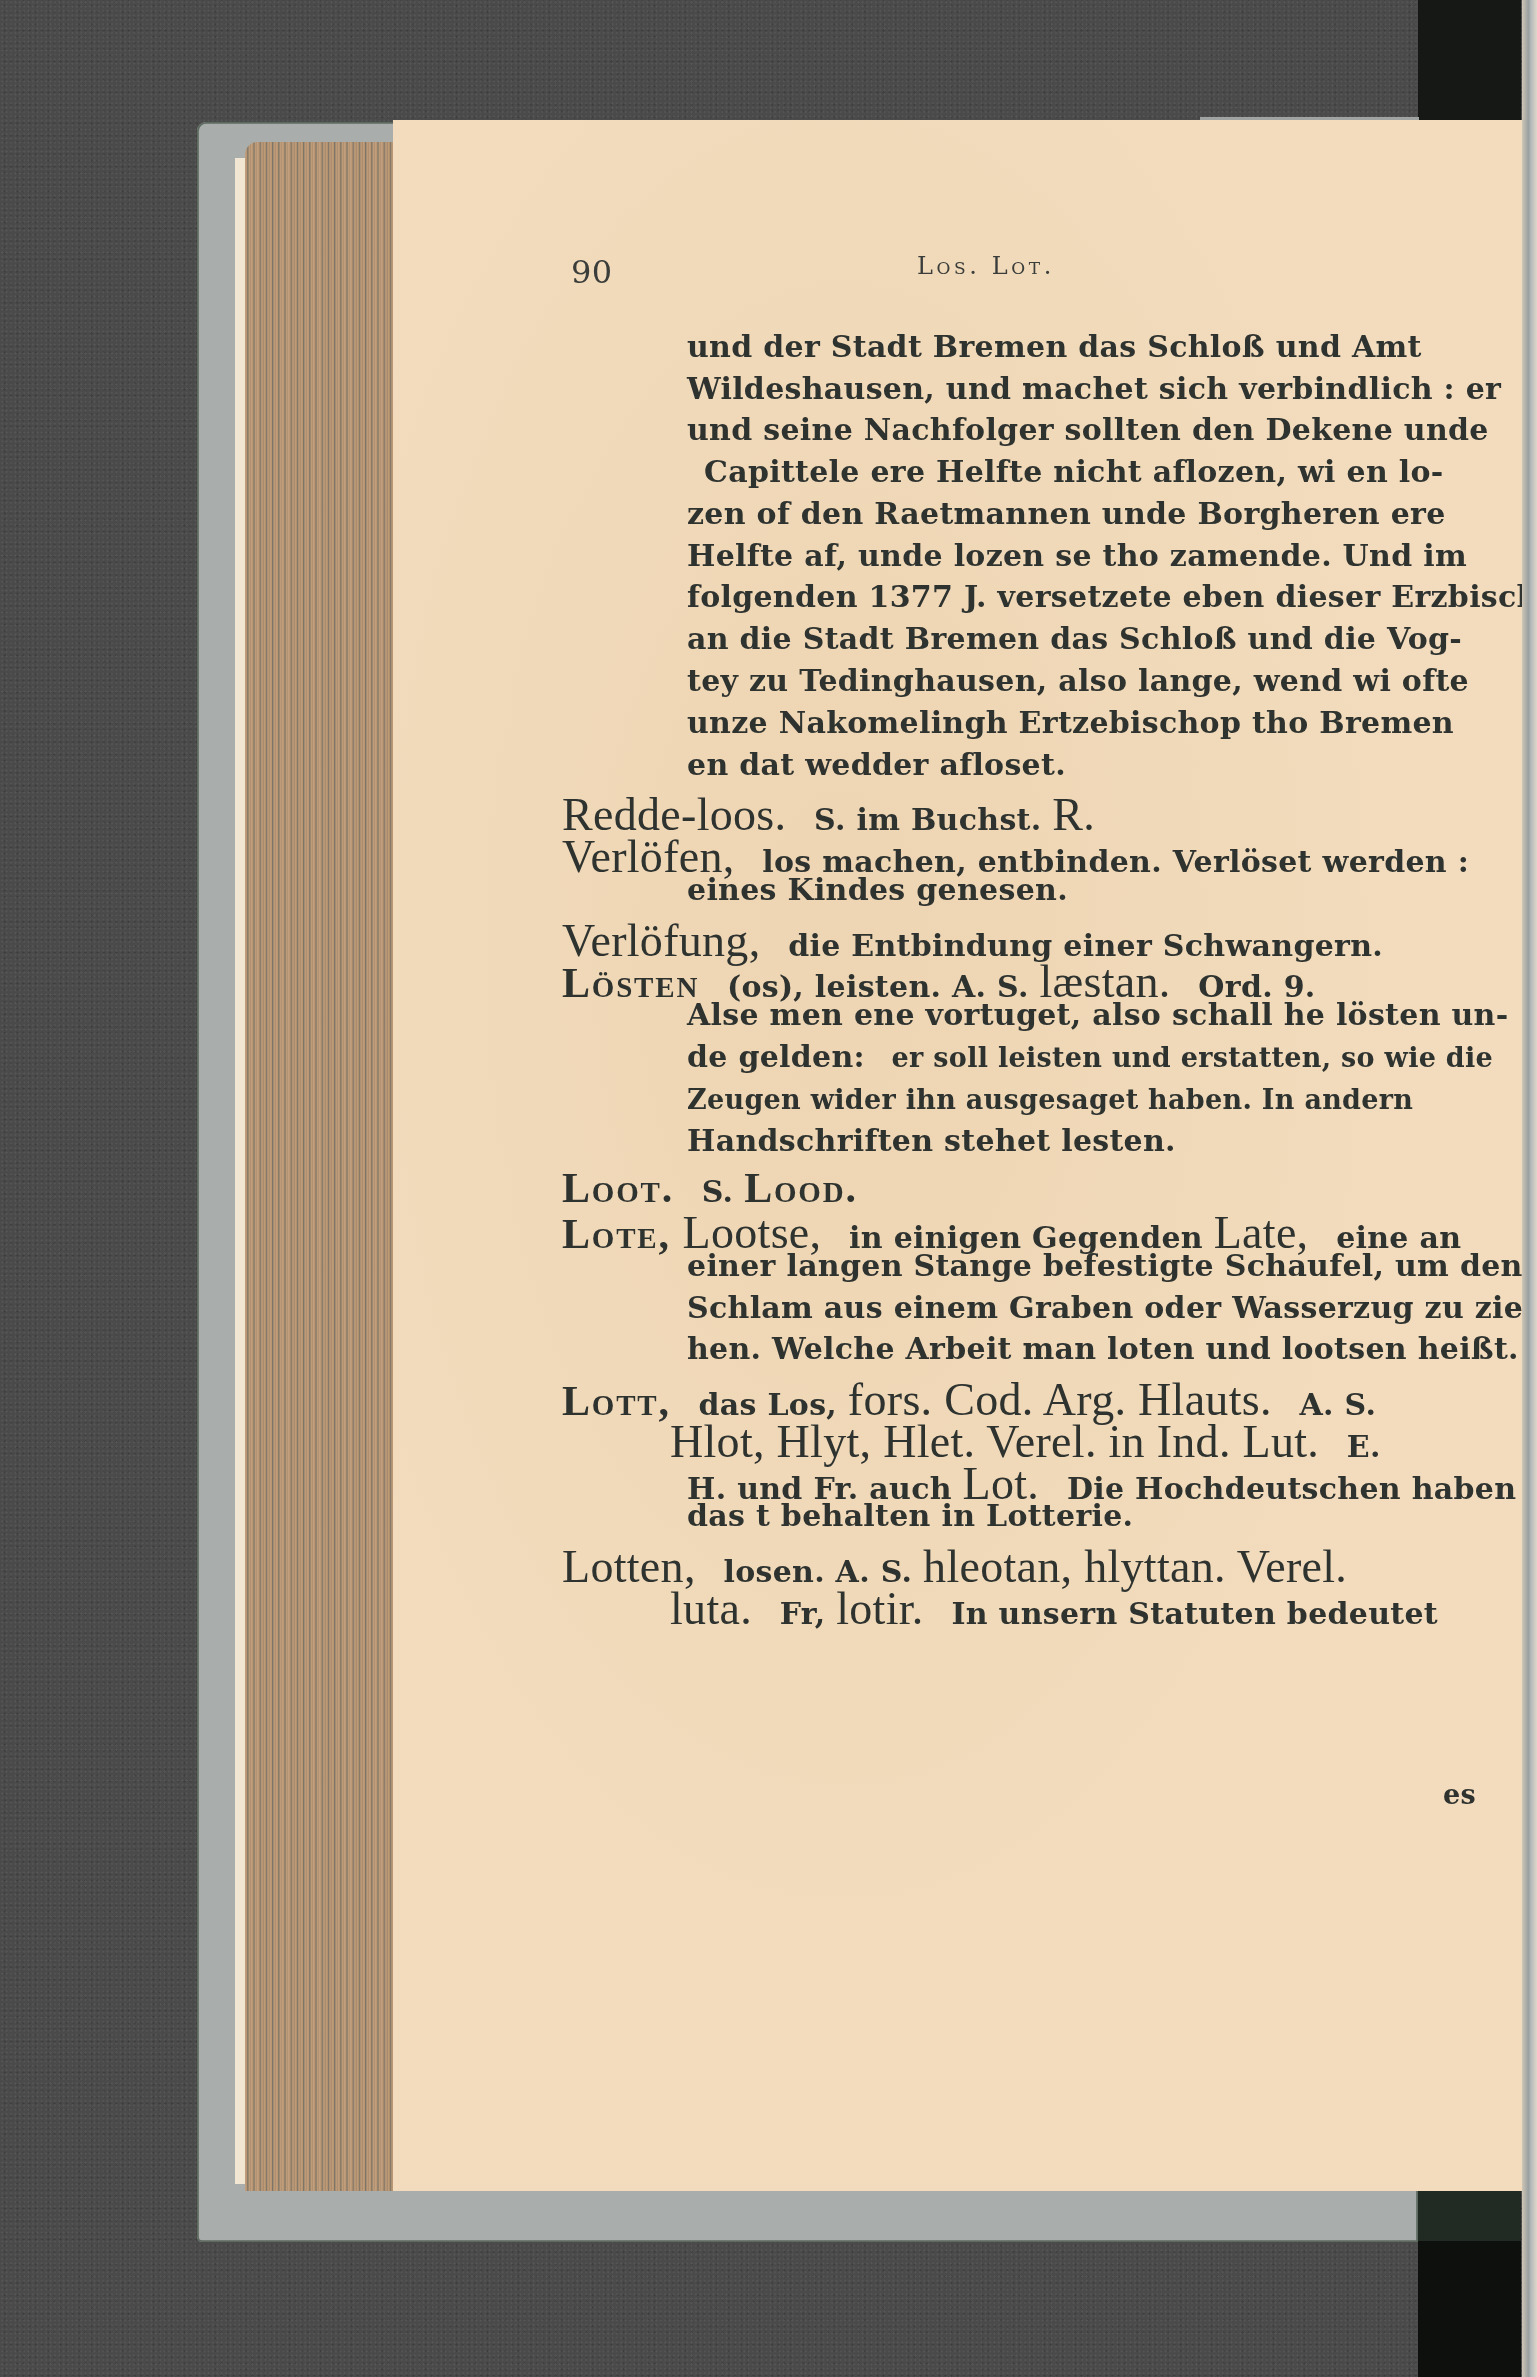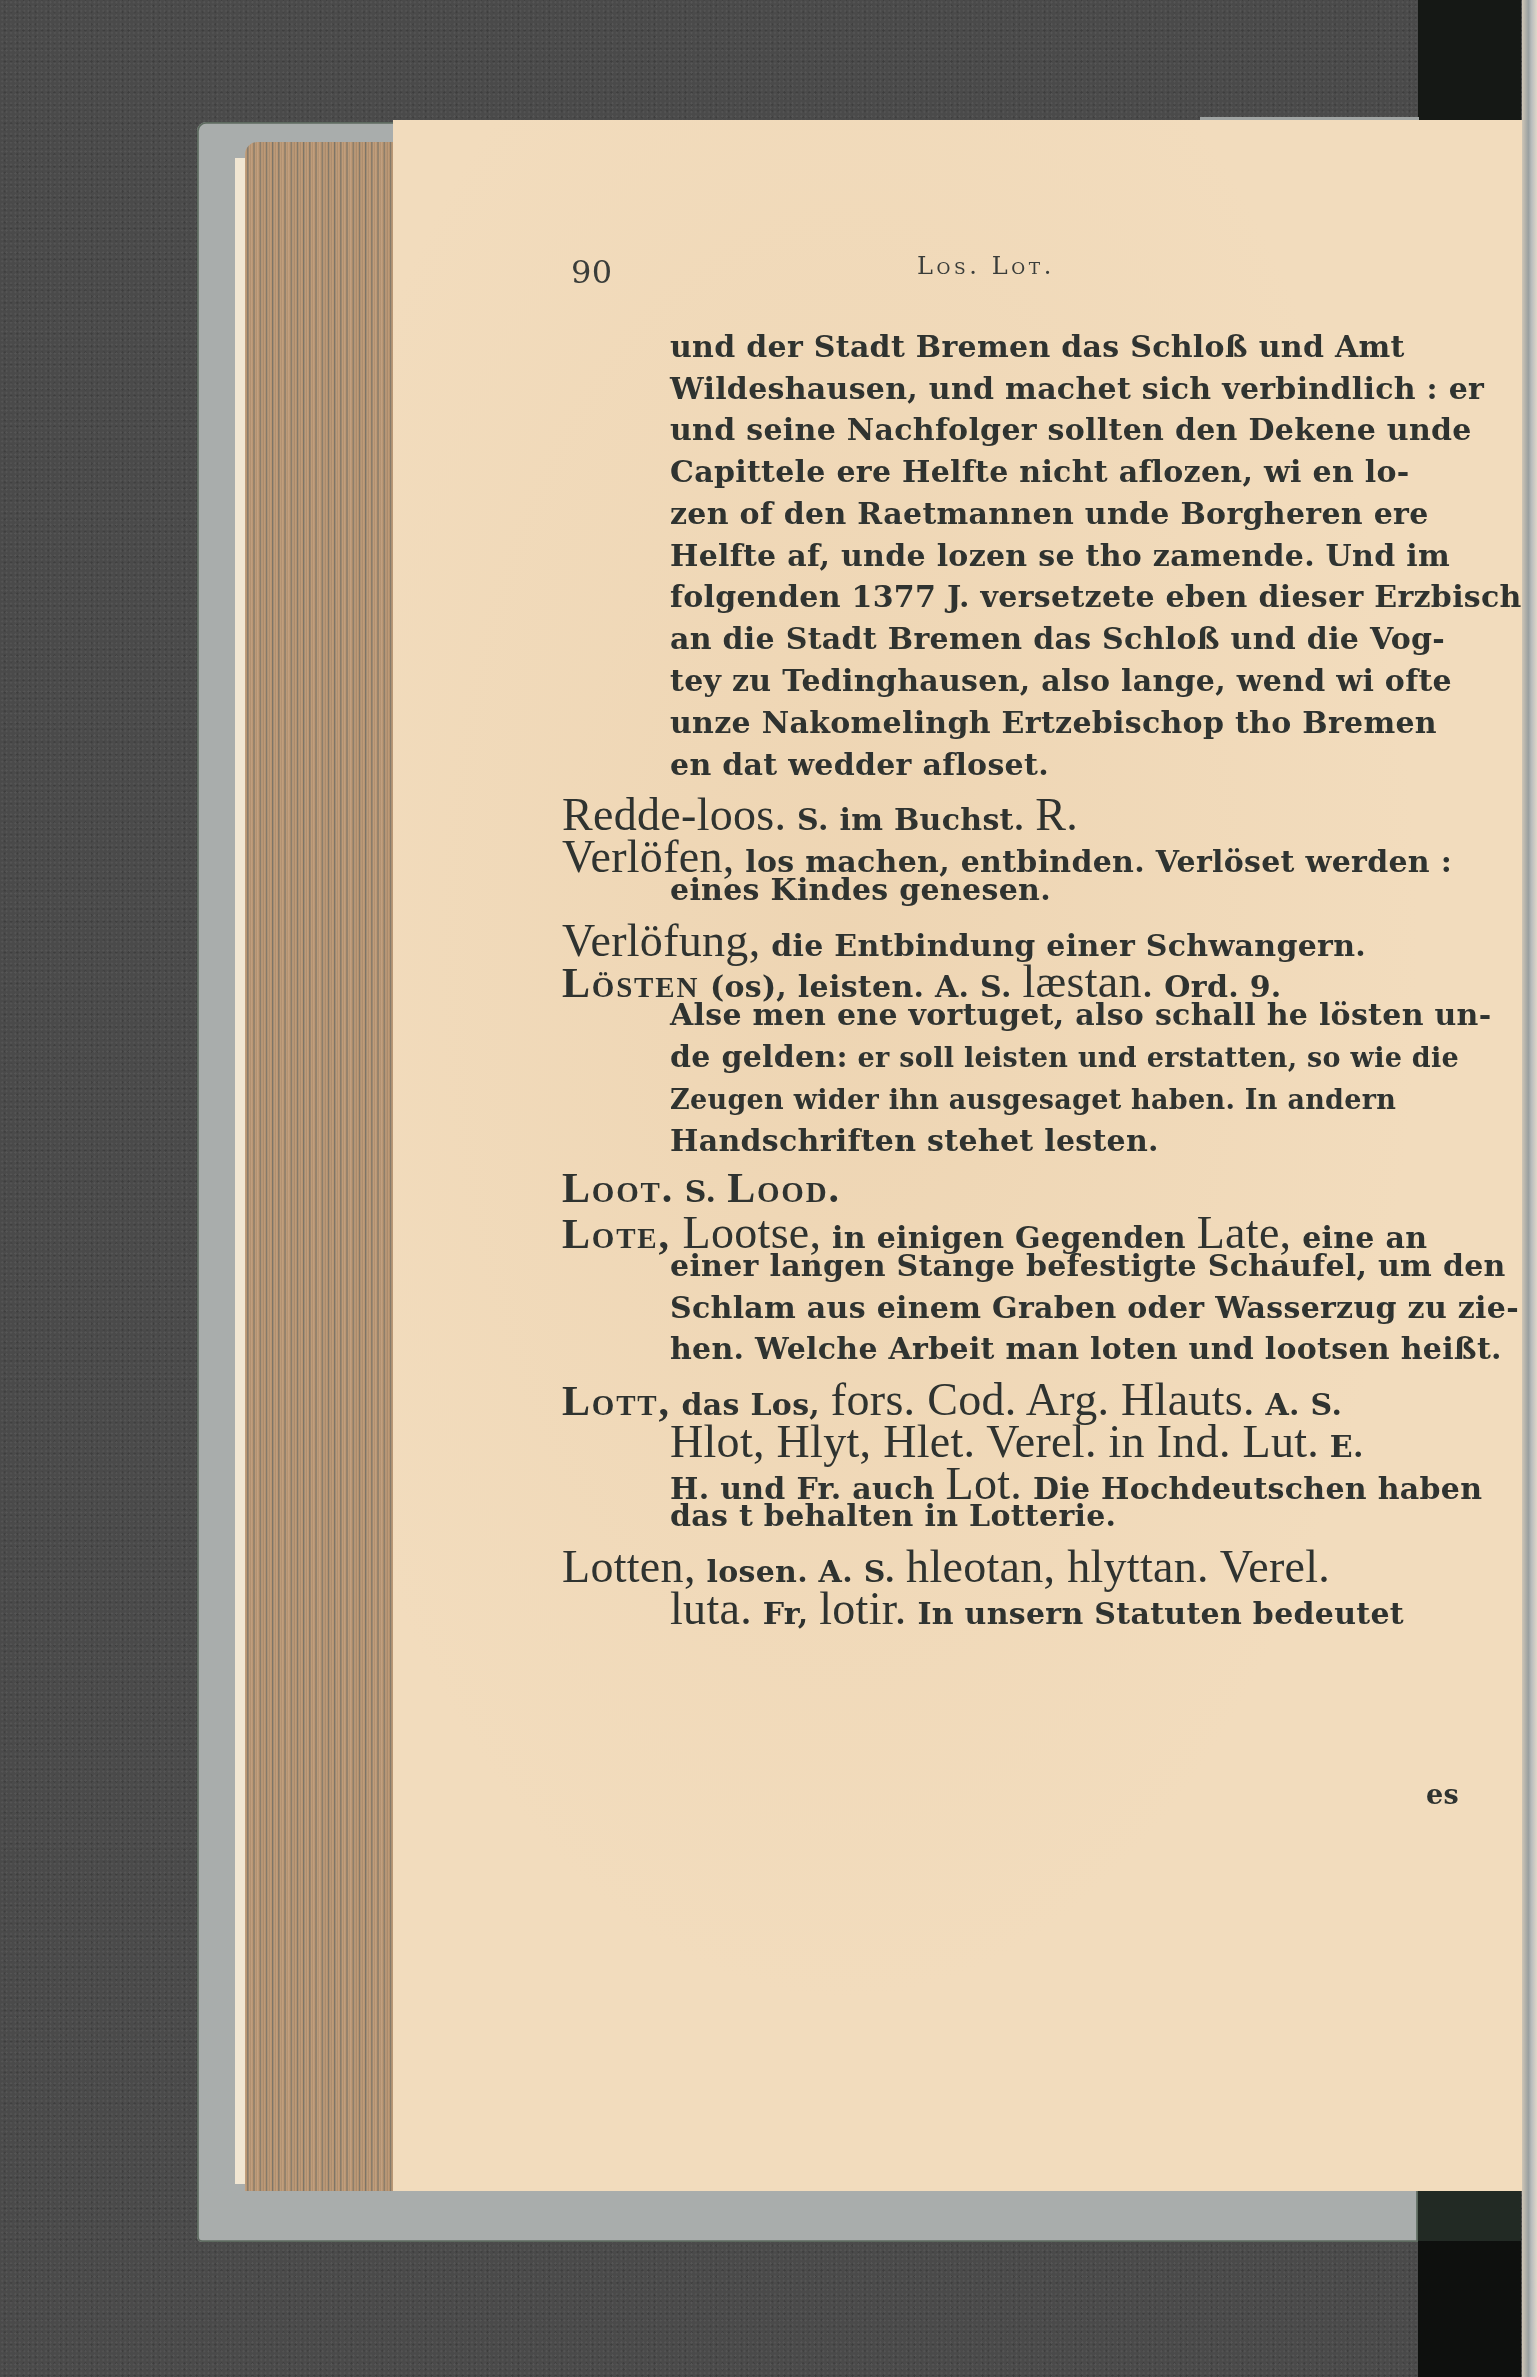--- a/index.html
+++ b/index.html
@@ -16,21 +16,21 @@
   #cover-right{left:1200px;top:117px;width:219px;height:7.1px;background:#9fa3a2;}
   #cream-strip{left:235px;top:158px;width:10.7px;height:2026px;background:#f1e6d2;}
   #page-edges{left:245px;top:142px;width:148px;height:2049px;
     background:repeating-linear-gradient(90deg,#c2a080 0px,#b8946f 1.8px,#7d7568 2.7px,#c09d79 4.4px,#a98a6c 6.2px);
     border-radius:12.4px 0 0 0;}
   #page{left:393px;top:120px;width:1129px;height:2071px;background:#f2dcbd;
     background-image:radial-gradient(ellipse at 40% 40%,rgba(230,200,160,.35),transparent 60%);}
   .line{position:absolute;white-space:nowrap;color:#2f3330;font-size:30px;letter-spacing:0.3px;}
   .hdr{font-size:24px;color:#3a3d3a;font-variant:small-caps;letter-spacing:3.6px;}
   .pagenum{font-size:32px;color:#3a3d3a;}
-  .fraktur{font-family:"DejaVu Serif",serif;font-weight:bold;}
+  .fraktur{font-family:"DejaVu Serif",serif;font-weight:bold;margin-left:17px;}
   .roman{font-family:"Liberation Serif",serif;font-weight:normal;font-size:46px;}
   .sc{font-variant:small-caps;font-family:"Liberation Serif",serif;font-weight:bold;font-size:42px;letter-spacing:1.8px;}
   .small{font-size:27px;}
 </style>
 </head>
 <body>
 
 <div class="abs" id="spine-dark-top"></div>
 <div class="abs" id="cover"></div>
 <div class="abs" id="cover-right"></div>
@@ -39,21 +39,21 @@
 <div class="abs" id="spine-dark-bottom">
     <div class="band"></div>
   </div>
 <div class="abs" id="page">
   <div class="line pagenum" style="left:178px;top:133px;">90</div>
   <div class="line hdr" style="left:524px;top:132px;">Los. Lot.</div>
   <div id="text-body">
       <div class="line" style="left: 277px; top: 209px;"><span class="fraktur">und der Stadt Bremen das Schloß und Amt</span></div>
       <div class="line" style="left: 277px; top: 251px;"><span class="fraktur">Wildeshausen, und machet sich verbindlich :  er</span></div>
       <div class="line" style="left: 277px; top: 292px;"><span class="fraktur">und seine Nachfolger sollten den Dekene unde</span></div>
-      <div class="line" style="left: 277px; top: 334px; text-align: right;"><span class="fraktur">Capittele ere Helfte nicht aflozen, wi en lo-</span></div>
+      <div class="line" style="left: 294px; top: 334px; text-align: right;"><span class="fraktur">Capittele ere Helfte nicht aflozen, wi en lo-</span></div>
       <div class="line" style="left: 277px; top: 376px;"><span class="fraktur">zen of den Raetmannen unde Borgheren ere</span></div>
       <div class="line" style="left: 277px; top: 418px;"><span class="fraktur">Helfte af, unde lozen se tho zamende.  Und im</span></div>
       <div class="line" style="left: 277px; top: 459px;"><span class="fraktur">folgenden 1377 J. versetzete eben dieser Erzbisch.</span></div>
       <div class="line" style="left: 277px; top: 501px;"><span class="fraktur">an die Stadt Bremen das Schloß und die Vog-</span></div>
       <div class="line" style="left: 277px; top: 543px;"><span class="fraktur">tey zu Tedinghausen, also lange, wend wi ofte</span></div>
       <div class="line" style="left: 277px; top: 585px;"><span class="fraktur">unze Nakomelingh Ertzebischop tho Bremen</span></div>
       <div class="line" style="left: 277px; top: 627px;"><span class="fraktur">en dat wedder afloset.</span></div>
       <div class="line" style="left: 169px; top: 668px;"><span class="roman">Redde-loos.</span><span class="fraktur">  S. im Buchst. </span><span class="roman">R.</span></div>
       <div class="line" style="left: 169px; top: 710px;"><span class="roman">Verlöfen,</span><span class="fraktur"> los machen, entbinden.  Verlöset werden :</span></div>
       <div class="line" style="left: 277px; top: 752px;"><span class="fraktur">eines Kindes genesen.</span></div>

